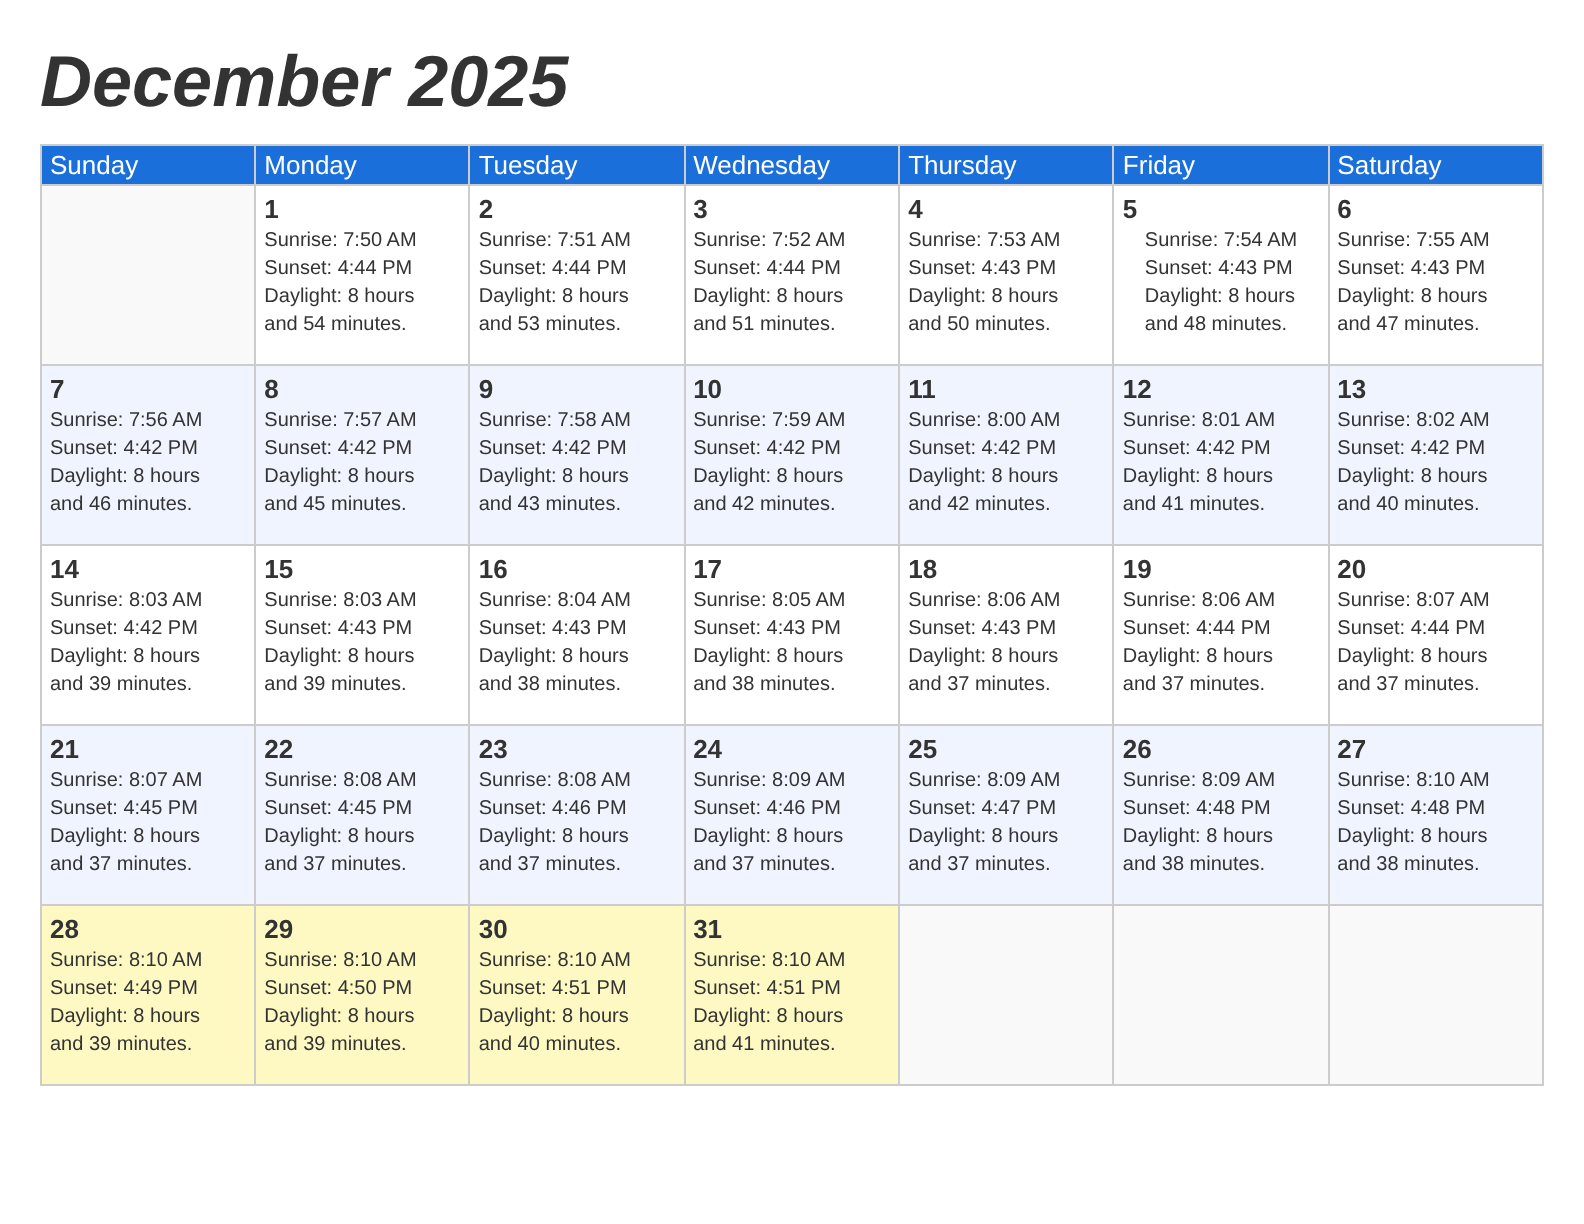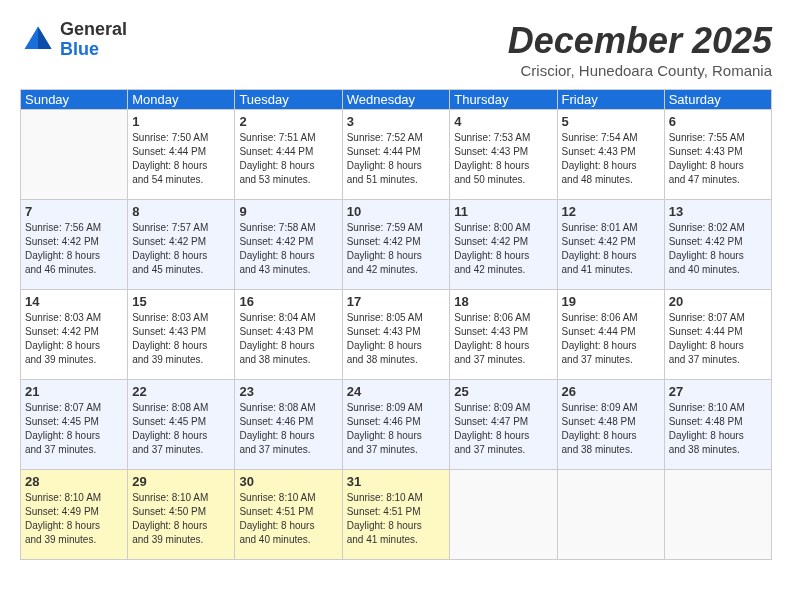--- a/index.html
+++ b/index.html
@@ -86,33 +86,22 @@
       line-height: 1.4;
     }
     .empty-cell {
       background: #f9f9f9;
     }
   </style>
 </head>
 <body>
 
 <div class="header">
-  <div class="logo">
-    <svg class="logo-icon" viewBox="0 0 40 40">
-      <polygon points="20,5 35,30 5,30" fill="#1a6fdb"></polygon>
-      <polygon points="20,5 35,30 20,30" fill="#0d4fa8"></polygon>
-    </svg>
-    <div class="logo-text">
-      <span class="logo-general">General</span>
-      <span class="logo-blue">Blue</span>
-    </div>
-  </div>
   <div class="title-section">
     <div class="month-title">December 2025</div>
-    <div class="subtitle">Criscior, Hunedoara County, Romania</div>
   </div>
 </div>
 
 <table class="calendar">
   <thead>
     <tr>
     <th>Sunday</th>
         <th>Monday</th>
         <th>Tuesday</th>
         <th>Wednesday</th>
@@ -147,21 +136,21 @@
         </td>
         <td>
           <div class="day-number">4</div>
           <div class="day-info" style="white-space: pre-line;">Sunrise: 7:53 AM
 Sunset: 4:43 PM
 Daylight: 8 hours
 and 50 minutes.</div>
         </td>
         <td>
           <div class="day-number">5</div>
-          <div class="day-info" style="white-space: pre-line;">Sunrise: 7:54 AM
+          <div class="day-info" style="white-space: pre-line; margin-left: 11px;">Sunrise: 7:54 AM
 Sunset: 4:43 PM
 Daylight: 8 hours
 and 48 minutes.</div>
         </td>
         <td>
           <div class="day-number">6</div>
           <div class="day-info" style="white-space: pre-line;">Sunrise: 7:55 AM
 Sunset: 4:43 PM
 Daylight: 8 hours
 and 47 minutes.</div>

